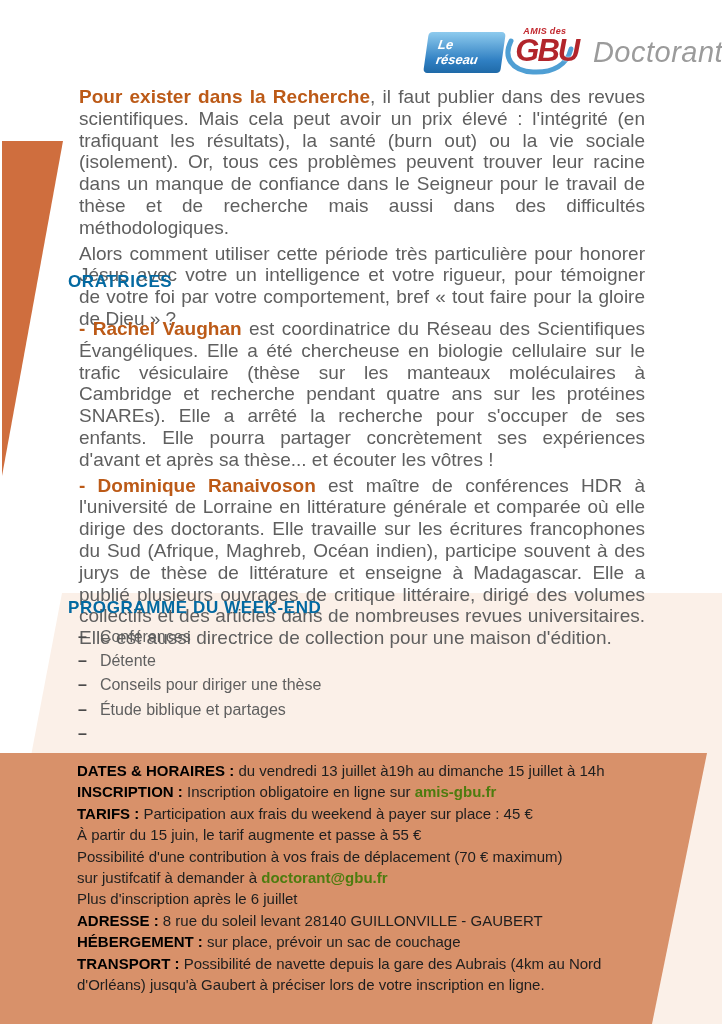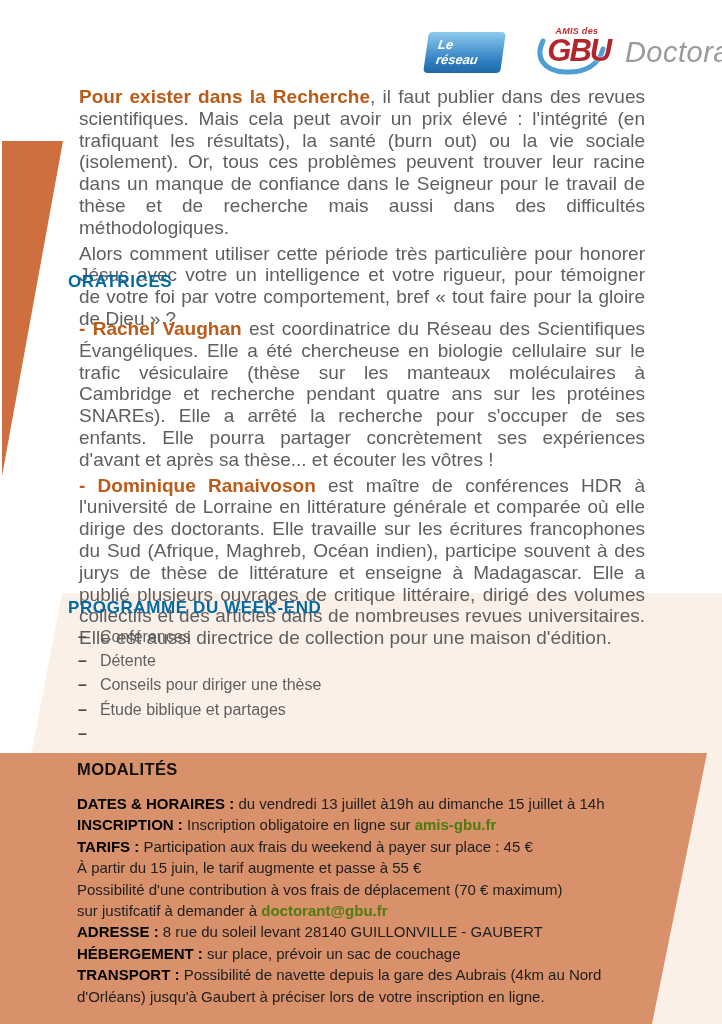--- a/index.html
+++ b/index.html
@@ -25,21 +25,21 @@
   }
 
   
   .logo { position:absolute; top:27px; left:426px; display:flex; align-items:center; height:50px; }
   .reseau {
     background:linear-gradient(180deg,#8ecbee 0%,#2f7fc2 70%,#1f6aa8 100%);
     color:#fff; font-style:italic; font-weight:bold; font-size:13px;
     padding:5px 14px 6px 11px; border-radius:4px; transform:skewX(-8deg);
     margin-right:2px;
   }
-  .gbu-wrap { position:relative; width:76px; height:50px;margin-left:32px; }
+  .gbu-wrap { position:relative; width:76px; height:50px; }
   .swoosh { position:absolute; left:-2px; top:2px; }
   .amis {
     position:absolute; top:-1px; left:18px; color:#c2272e; font-size:9px;
     font-style:italic; font-weight:bold; letter-spacing:0.3px; z-index:2;
   }
   .gbu {
     position:absolute; top:6px; left:2px; font-size:31px; font-weight:bold;
     font-style:italic; color:#b2252b; letter-spacing:-2px; z-index:2;
     text-shadow:0 0 2px #ffffff;
     padding-left:8px;
@@ -123,25 +123,25 @@
     <li>
         <span class="dash">–</span>
         <span>Étude biblique et partages</span>
       </li>
     <li>
         <span class="dash">–</span>
       </li>
   </ul>
 
   <div class="modalites">
-    <h2 class="mod-title">MODALITÉS</h2>
     <div class="mline"><span class="mlabel">DATES &amp; HORAIRES :</span><span> du vendredi 13 juillet à19h au dimanche 15 juillet à 14h</span></div>
     <div class="mline"><span class="mlabel">INSCRIPTION :</span><span> Inscription obligatoire en ligne sur </span><span class="mlink">amis-gbu.fr</span></div>
     <div class="mline"><span class="mlabel">TARIFS :</span><span> Participation aux frais du weekend à payer sur place : 45 €</span></div>
     <div class="mline"><span>À partir du 15 juin, le tarif augmente et passe à 55 €</span></div>
     <div class="mline"><span>Possibilité d'une contribution à vos frais de déplacement (70 € maximum)</span></div>
     <div class="mline"><span>sur justifcatif à demander à </span><span class="mlink">doctorant@gbu.fr</span></div>
+    <div class="mline"><span>Plus d'inscription après le 6 juillet</span></div>
     <div class="mline"><span class="mlabel">ADRESSE :</span><span> 8 rue du soleil levant 28140 GUILLONVILLE - GAUBERT</span></div>
     <div class="mline"><span class="mlabel">HÉBERGEMENT :</span><span> sur place, prévoir un sac de couchage</span></div>
     <div class="mline wrap"><span class="mlabel">TRANSPORT :</span><span> Possibilité de navette depuis la gare des Aubrais (4km au Nord d'Orléans) jusqu'à Gaubert à préciser lors de votre inscription en ligne.</span></div>
   </div>
 
 </div>
 
 </body></html>

